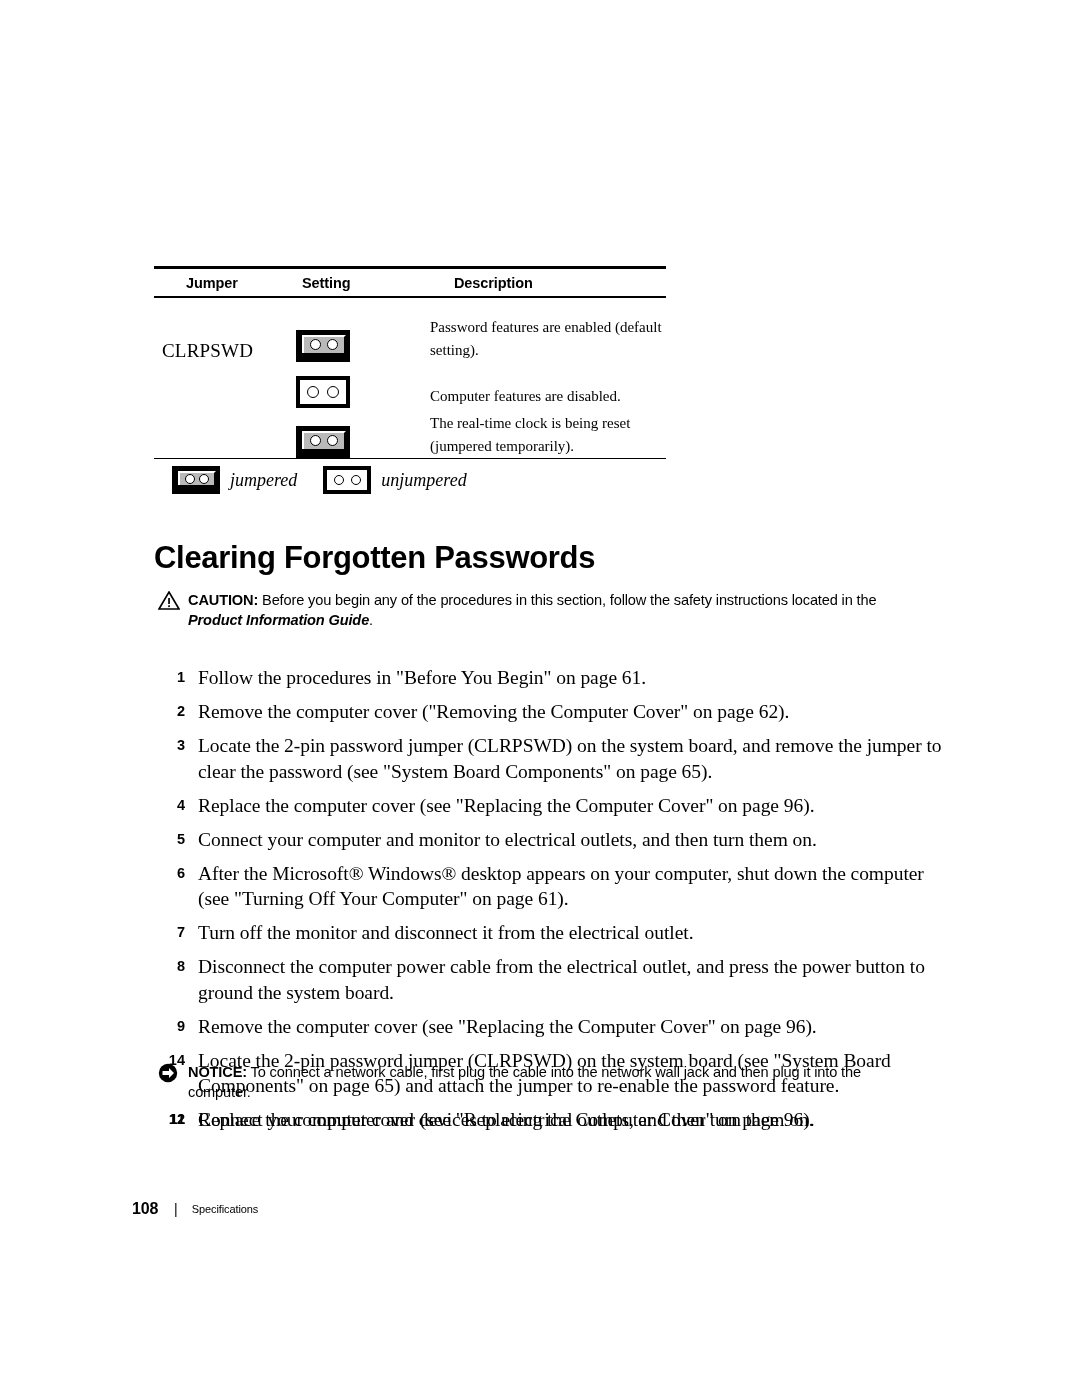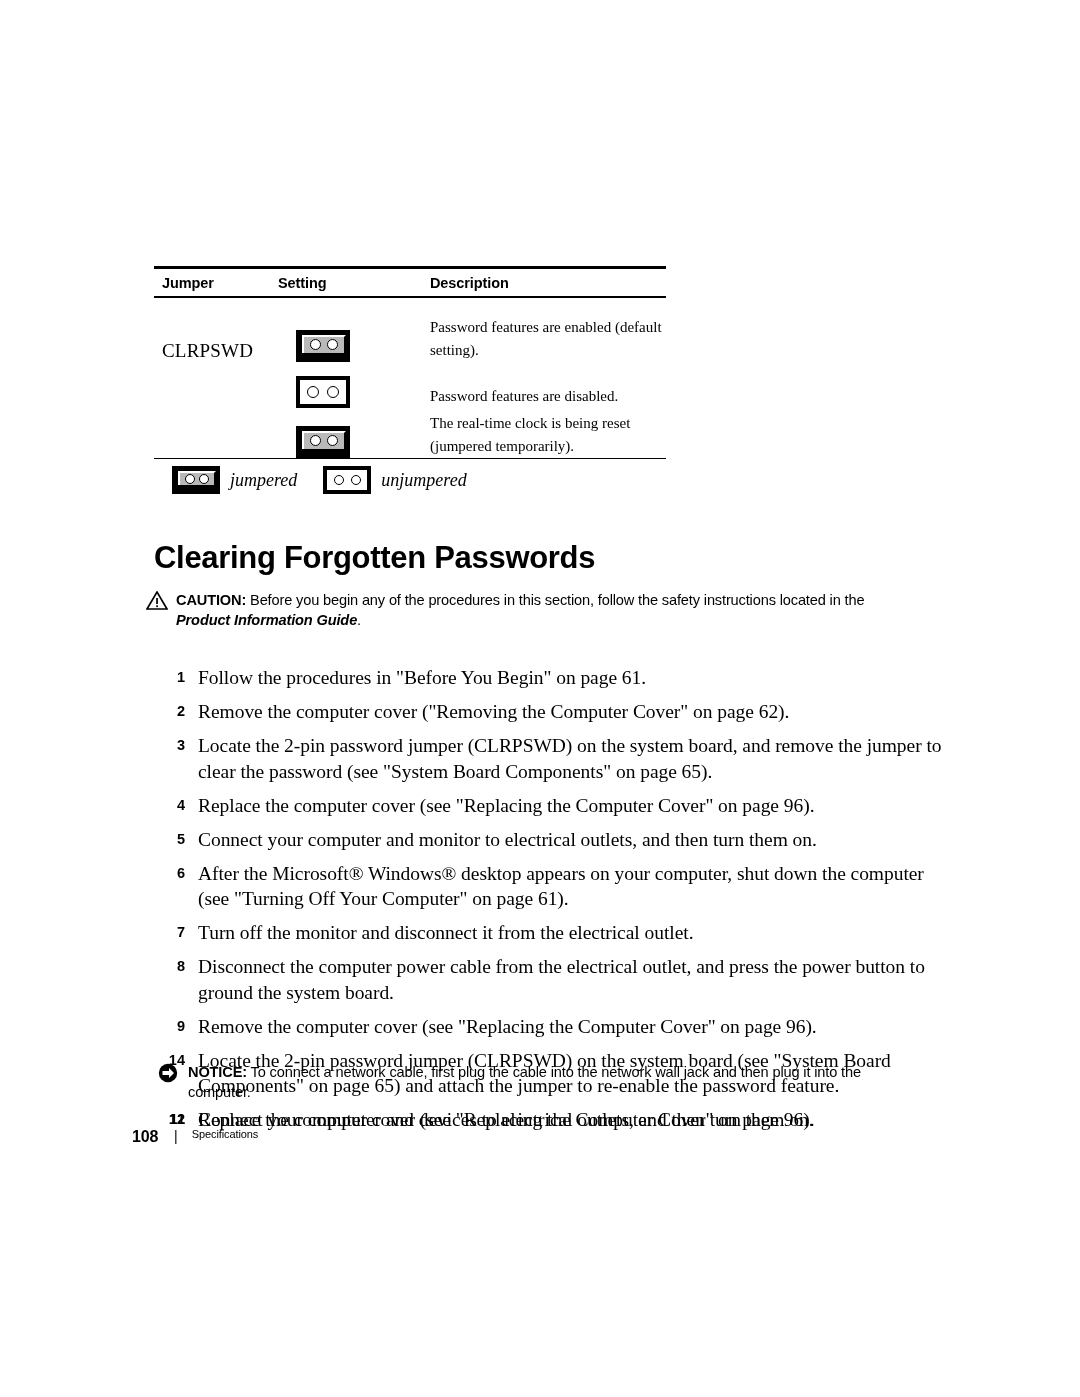--- a/index.html
+++ b/index.html
@@ -41,20 +41,21 @@
     background: #000;
     width: 100%;
   }
   .tbl-head {
     display: flex;
     font-family: "Liberation Sans", sans-serif;
     font-weight: bold;
     font-size: 14.5px;
     letter-spacing: -0.1px;
     padding: 6px 0 5px 0;
+    margin-left: 24px;
   }
   .col-jumper { width: 124px; flex: 0 0 124px; padding-left: 8px; box-sizing: border-box;}
   .col-setting { width: 152px; flex: 0 0 152px; }
   .col-desc { flex: 1 1 auto; }
 
   .tbl-body { padding-top: 2px; }
   .trow {
     display: flex;
     align-items: flex-end;
   }
@@ -176,21 +177,21 @@
     font-family: "Liberation Sans", sans-serif;
     font-size: 14.6px;
     line-height: 20px;
     letter-spacing: -0.15px;
   }
   .admon-text b { font-weight: bold; }
   .admon-text i { font-style: italic; font-weight: bold; }
 
   .caution-block {
     position: absolute;
-    left: 146px;
+    left: 158px;
     top: 590px;
     width: 770px;
   }
   .notice-block-1 {
     position: absolute;
     left: 158px;
     top: 638px;
     width: 770px;
   }
   .notice-block-2 {
@@ -230,23 +231,23 @@
     font-family: "Liberation Serif", serif;
     font-size: 19.5px;
     line-height: 25.5px;
     letter-spacing: -0.05px;
   }
 
   
   .footer {
     position: absolute;
     left: 132px;
-    top: 1128px;
-    display: flex;
-    align-items: flex-start;
+    top: 1200px;
+    display: flex;
+    align-items: center;
     font-family: "Liberation Sans", sans-serif;
   }
   .footer-page {
     font-weight: bold;
     font-size: 16px;
     letter-spacing: -0.2px;
   }
   .footer-sep {
     padding: 0 14px 0 16px;
     font-size: 14px;
@@ -290,21 +291,21 @@
       </div>
 
       <div class="trow" style="min-height:46px;">
         <div class="col-jumper"></div>
         <div class="col-setting">
           <div class="jmp open">
             <span class="pin"></span>
             <span class="pin"></span>
           </div>
         </div>
-        <div class="col-desc">Password features are disabled.</div>
+        <div class="col-desc">Computer features are disabled.</div>
       </div>
 
 
       <div class="trow" style="min-height:50px;">
         <div class="col-jumper"></div>
         <div class="col-setting">
           <div class="jmp closed">
             <div class="cap">
               <span class="pin"></span>
               <span class="pin"></span>

